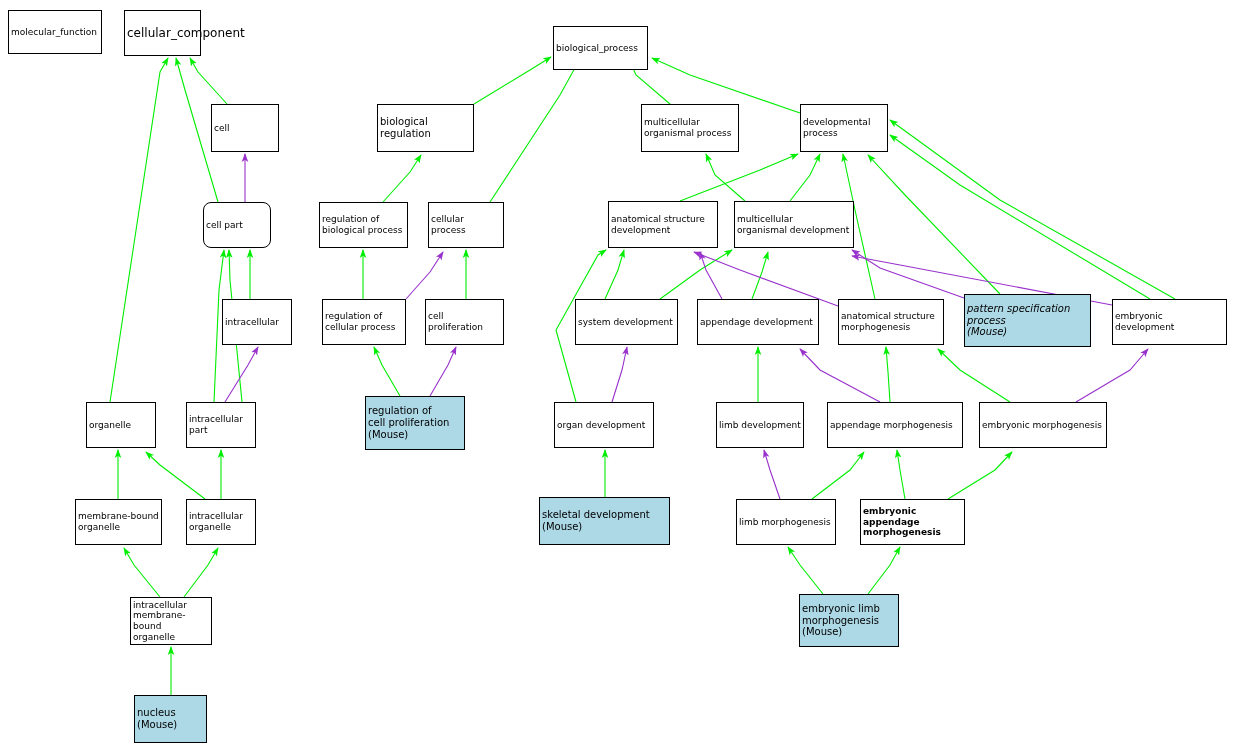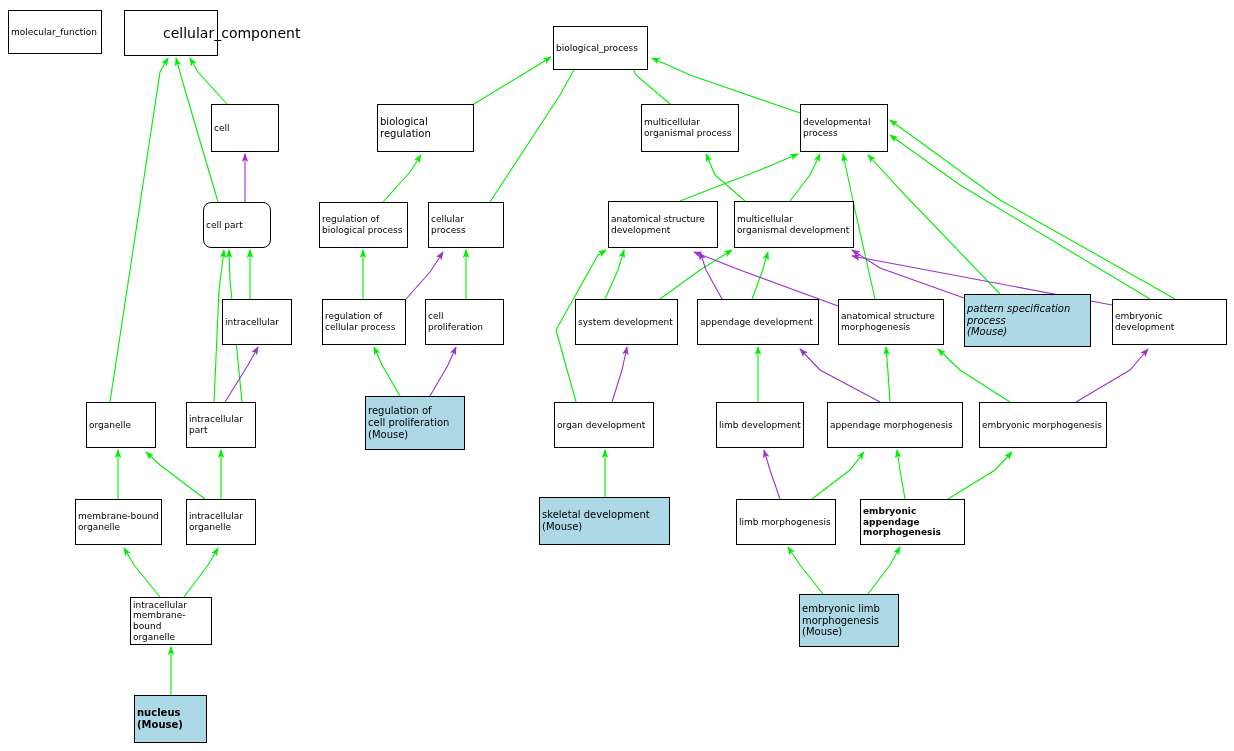--- a/index.html
+++ b/index.html
@@ -114,21 +114,21 @@
         <path d="M 905 499 L 900 470 L 897 450" fill="none" stroke="#00ee00" stroke-width="1.1" marker-end="url(#arrow-green)"></path>
         <path d="M 948 499 L 995 470 L 1012 452" fill="none" stroke="#00ee00" stroke-width="1.1" marker-end="url(#arrow-green)"></path>
         <path d="M 823 594 L 800 565 L 788 547" fill="none" stroke="#00ee00" stroke-width="1.1" marker-end="url(#arrow-green)"></path>
         <path d="M 868 594 L 890 565 L 900 547" fill="none" stroke="#00ee00" stroke-width="1.1" marker-end="url(#arrow-green)"></path>
       </g>
   </svg>
   <div id="nodes-group">
       <div class="go-node" style="left: 8px; top: 10px; width: 94px; height: 44px; font-size: 9px;">
         <span class="node-label">molecular_function</span>
       </div>
-      <div class="go-node" style="left: 124px; top: 10px; width: 94px; height: 46px; font-size: 14px; padding-left: 36px;">
+      <div class="go-node" style="left: 124px; top: 10px; width: 77px; height: 46px; font-size: 12px;">
         <span class="node-label">cellular_component</span>
       </div>
       <div class="go-node" style="left: 553px; top: 10px; width: 95px; height: 44px; font-size: 9px; margin-top: 16px;">
         <span class="node-label">biological_process</span>
       </div>
       <div class="go-node" style="left: 211px; top: 104px; width: 68px; height: 48px; font-size: 9px;">
         <span class="node-label">cell</span>
       </div>
       <div class="go-node" style="left: 377px; top: 104px; width: 97px; height: 48px; font-size: 10px;">
         <span class="node-label">biological regulation</span>
@@ -233,18 +233,18 @@
       <div class="go-node" style="left: 130px; top: 597px; width: 82px; height: 48px; font-size: 9px;">
         <span class="node-label">intracellular
 membrane-bound
 organelle</span>
       </div>
       <div class="go-node annotated" style="left: 799px; top: 594px; width: 100px; height: 53px; font-size: 10px;">
         <span class="node-label">embryonic limb
 morphogenesis
 (Mouse)</span>
       </div>
-      <div class="go-node annotated" style="left: 134px; top: 695px; width: 73px; height: 48px; font-size: 10px; font-weight: bold;">
+      <div class="go-node annotated" style="left: 134px; top: 695px; width: 73px; height: 48px; font-size: 10px;">
         <span class="node-label">nucleus
 (Mouse)</span>
       </div>
     </div>
 </div>
 
 </body></html>

